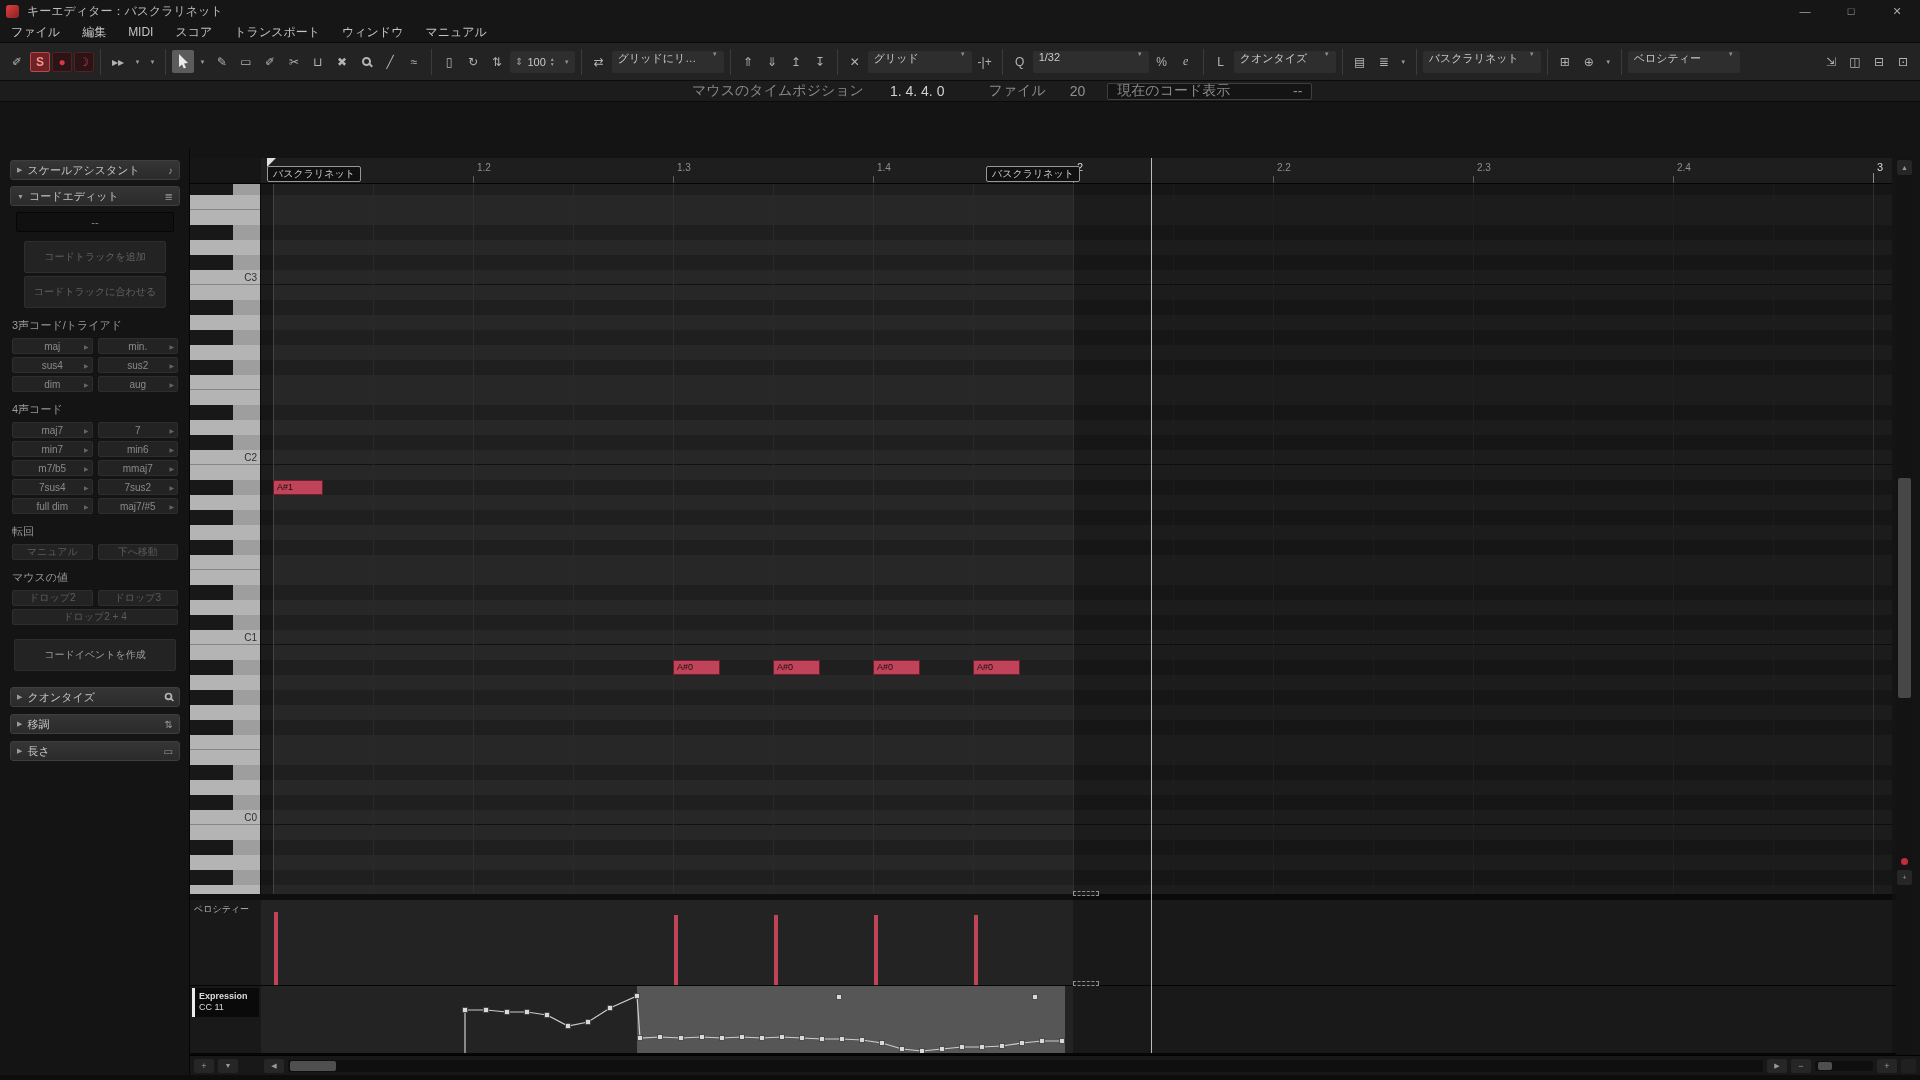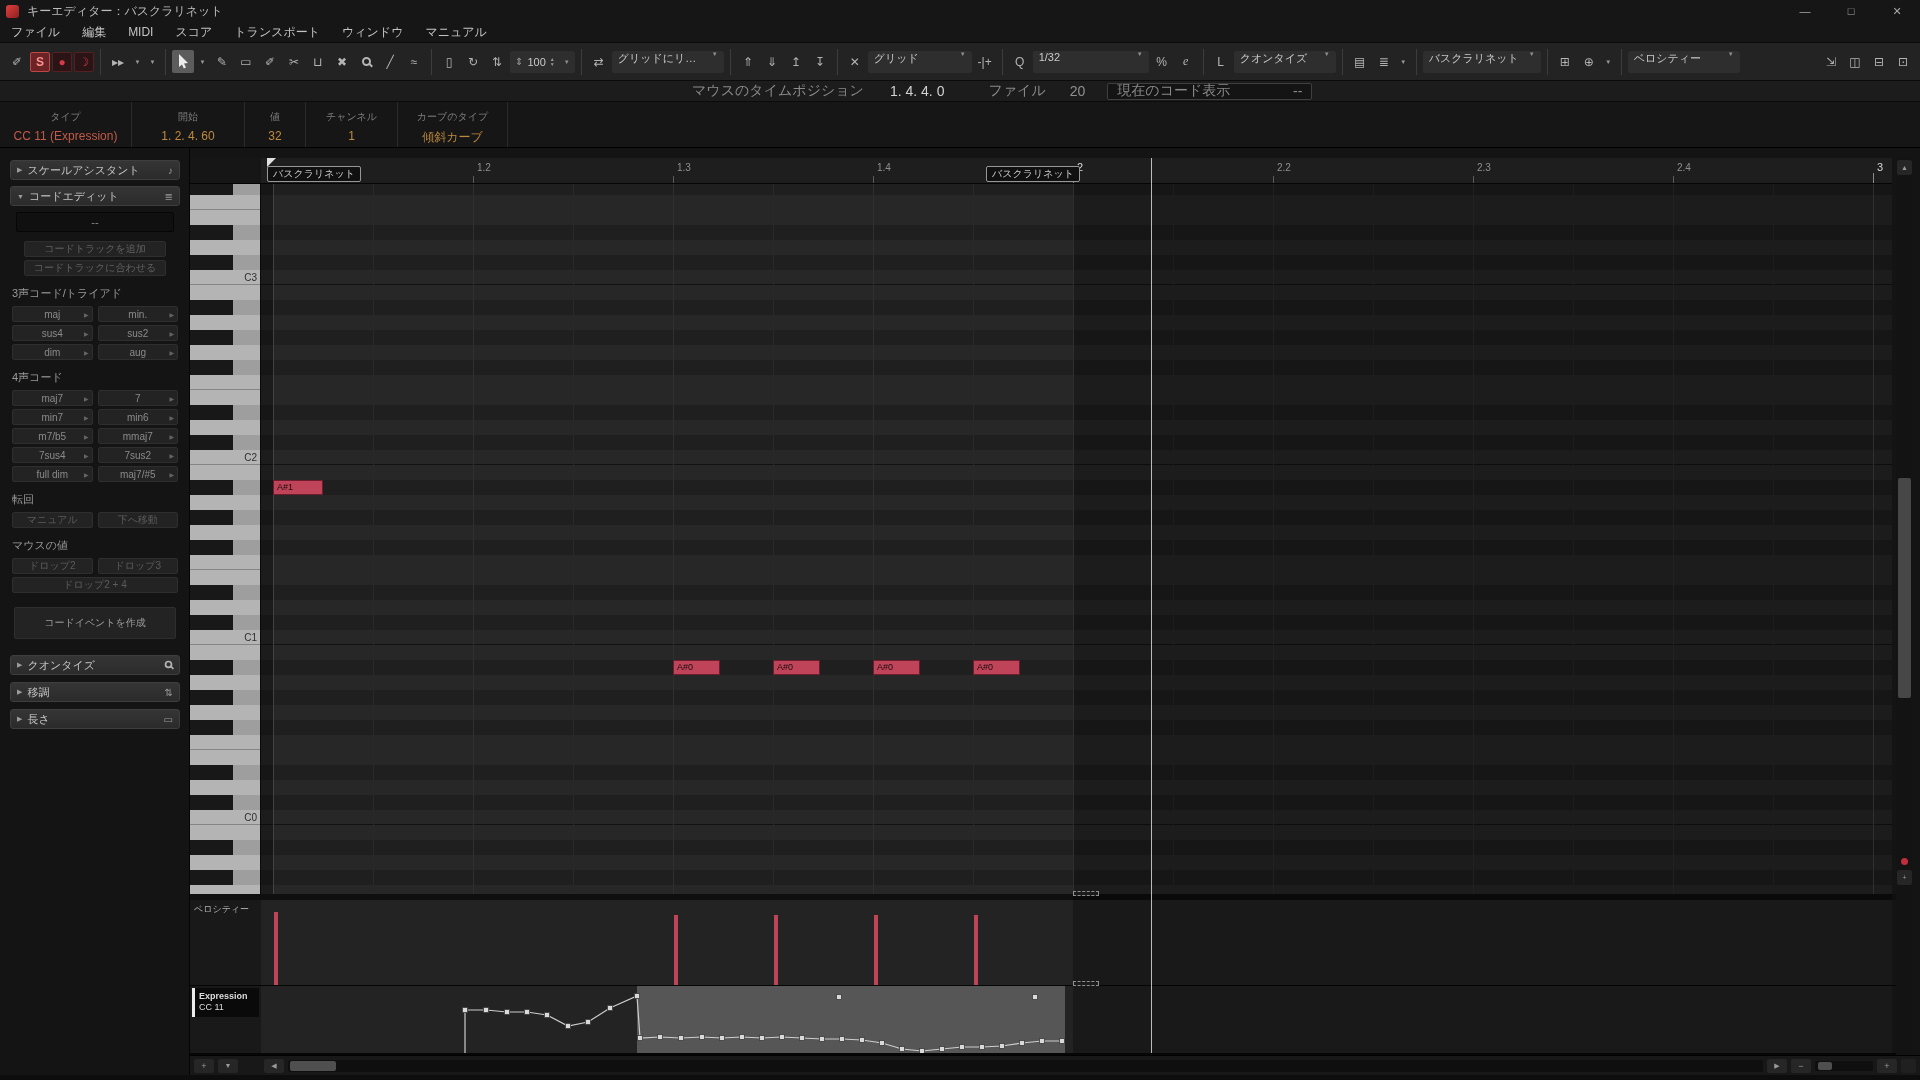--- a/index.html
+++ b/index.html
@@ -51,21 +51,21 @@
 
 
 .sidebar{position:absolute;left:0;top:148px;width:190px;bottom:0;background:#141414;border-right:1px solid #050505}
 .sb-inner{position:absolute;left:10px;top:12px;width:170px}
 .sb-header{height:20px;background:linear-gradient(#353535,#2b2b2b);border:1px solid #3e3e3e;border-radius:3px;display:flex;align-items:center;padding:0 6px;margin-bottom:6px}
 .sb-header.mt16{margin-top:16px}.sb-header.mt7{margin-top:7px}
 .tri{font-size:7px;color:#9a9a9a;margin-right:5px}
 .htitle{font-size:11px;color:#c6c6c6}
 .hicon{margin-left:auto;font-size:10px;color:#9a9a9a}
 .sb-display{height:20px;background:#101010;border:1px solid #060606;border-radius:2px;margin:2px 6px 9px;display:flex;align-items:center;justify-content:center;color:#8a8a8a;font-size:11px}
-.sb-btn{height:16px;background:#232323;border:1px solid #2e2e2e;border-radius:2px;display:flex;align-items:center;justify-content:center;font-size:10px;color:#8f8f8f;margin:0 14px 3px}
+.sb-btn{height:32px;background:#232323;border:1px solid #2e2e2e;border-radius:2px;display:flex;align-items:center;justify-content:center;font-size:10px;color:#8f8f8f;margin:0 14px 3px}
 .sb-btn.dis{color:#616161}
 .sb-btn.create{margin:14px 4px 0;height:32px;color:#9d9d9d}
 .sb-label{font-size:11px;color:#9b9b9b;margin:10px 2px 5px}
 .chord-grid{display:grid;grid-template-columns:1fr 1fr;gap:3px 5px;margin:0 2px}
 .chord-btn{height:16px;background:#232323;border:1px solid #2e2e2e;border-radius:2px;display:flex;align-items:center;justify-content:center;font-size:10px;color:#8a8a8a;position:relative}
 .chord-btn .sub{position:absolute;right:3px;font-size:6px;color:#646464}
 .chord-btn.dis{color:#5c5c5c}
 .chord-btn.span2{grid-column:1/3}
 
 
@@ -251,42 +251,20 @@
     <span class="sl-label first">マウスのタイムポジション</span>
     <span class="sl-value">1. 4. 4.  0</span>
     <span class="sl-label g2">ファイル</span>
     <span class="sl-value dim2">20</span>
     <div class="sl-box">
       <span>現在のコード表示</span>
       <span>--</span>
     </div>
   </div>
 
-  <div class="infoline">
-    <div class="il-col w1">
-      <div class="il-label">タイプ</div>
-      <div class="il-value type">CC 11 (Expression)</div>
-    </div>
-    <div class="il-col w2">
-      <div class="il-label">開始</div>
-      <div class="il-value">1. 2. 4. 60</div>
-    </div>
-    <div class="il-col w3">
-      <div class="il-label">値</div>
-      <div class="il-value">32</div>
-    </div>
-    <div class="il-col w4">
-      <div class="il-label">チャンネル</div>
-      <div class="il-value">1</div>
-    </div>
-    <div class="il-col w5">
-      <div class="il-label">カーブのタイプ</div>
-      <div class="il-value">傾斜カーブ</div>
-    </div>
-  </div>
 
   <div class="sidebar">
     <div class="sb-inner" id="sb-inner">
         <div class="sb-header">
           <div class="tri">▶</div>
           <div class="htitle">スケールアシスタント</div>
           <div class="hicon">♪</div>
         </div>
         <div class="sb-header">
           <div class="tri">▼</div>

